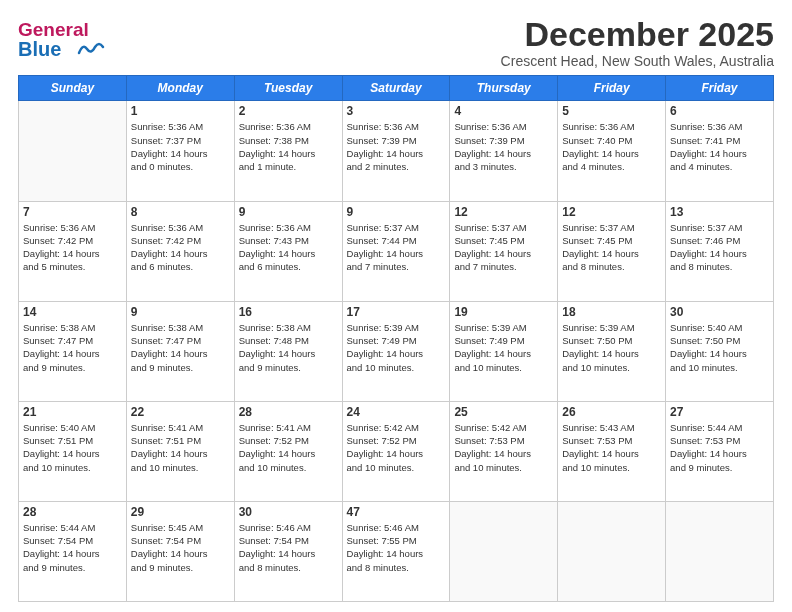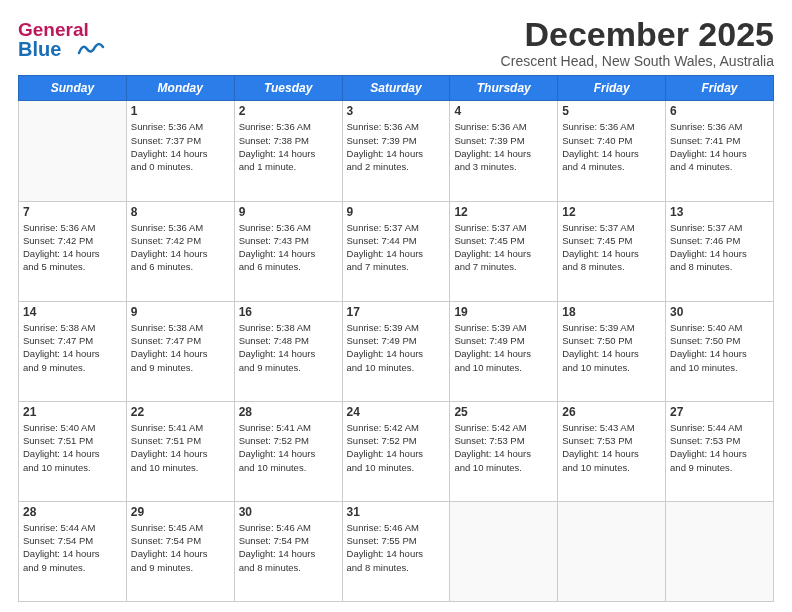--- a/index.html
+++ b/index.html
@@ -338,21 +338,21 @@
 and 9 minutes.</div>
           </td>
           <td>
             <div class="day-num">30</div>
             <div class="day-info" style="white-space: pre-line;">Sunrise: 5:46 AM
 Sunset: 7:54 PM
 Daylight: 14 hours
 and 8 minutes.</div>
           </td>
           <td>
-            <div class="day-num">31</div>
+            <div class="day-num">47</div>
             <div class="day-info" style="white-space: pre-line;">Sunrise: 5:46 AM
 Sunset: 7:55 PM
 Daylight: 14 hours
 and 8 minutes.</div>
           </td>
           <td class="empty"></td>
           <td class="empty"></td>
           <td class="empty"></td>
         </tr>
       </tbody>

